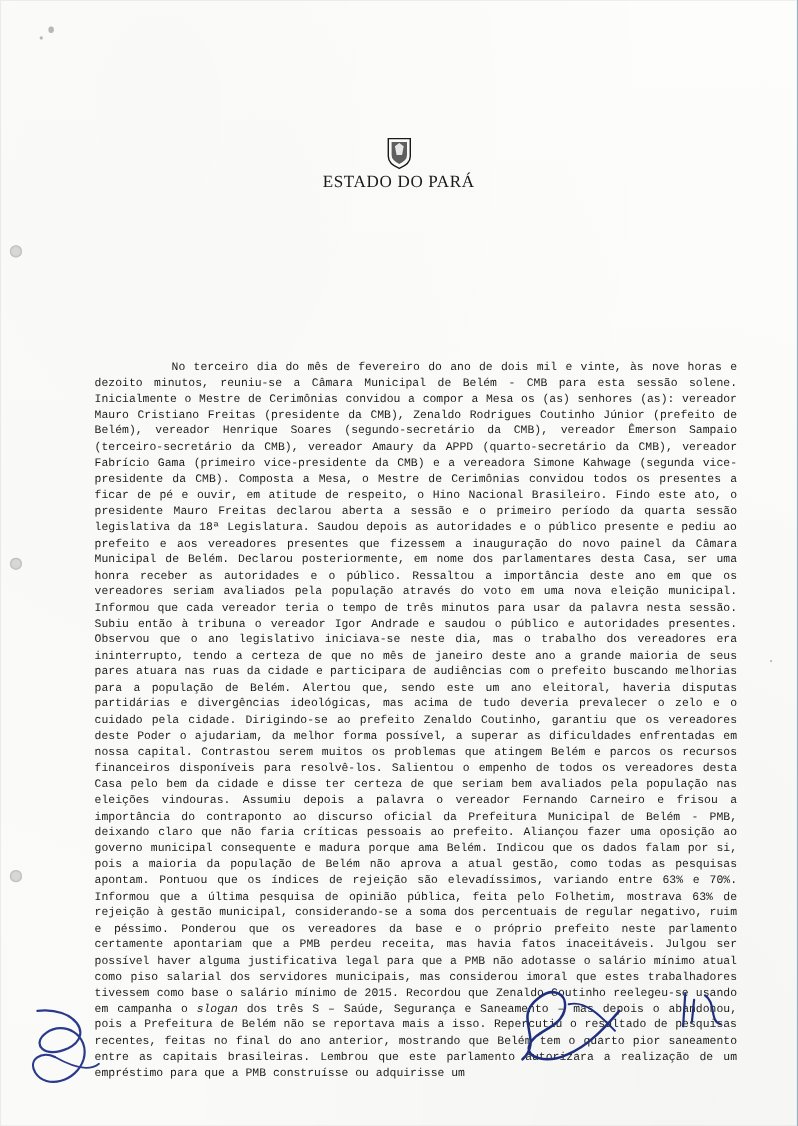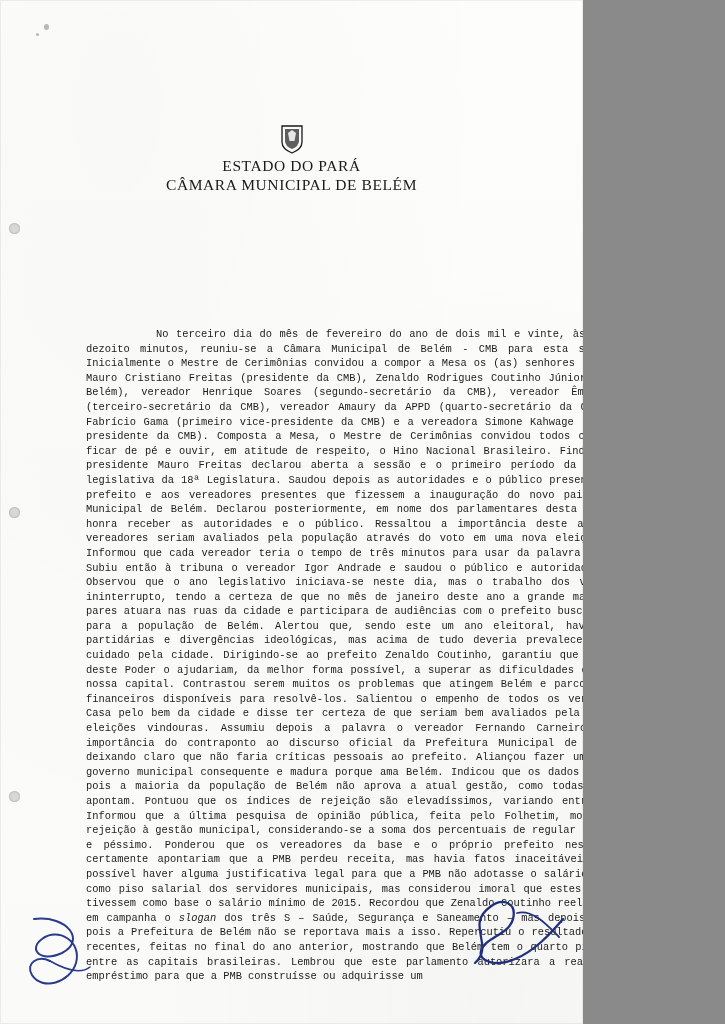--- a/index.html
+++ b/index.html
@@ -2,21 +2,21 @@
 <html><head>
 <meta charset="utf-8">
 <style>
   html, body {
     margin: 0;
     padding: 0;
     background: #8a8a8a;
   }
   .page {
     position: relative;
-    width: 583px;
+    width: 725px;
     height: 1024px;
     background: #7dd3fc;
     overflow: hidden;
     font-family: "Liberation Sans", sans-serif;
     color: #1b1b1b;
   }
   
   .scan-tint {
     position: absolute;
     inset: 0;
@@ -137,21 +137,20 @@
   <div class="speck" style="left:36px; top:33px; width:3px; height:3px;"></div>
   <div class="speck" style="left:700px; top:600px; width:2px; height:2px;"></div>
 
   <div class="header">
     <svg class="crest" viewBox="0 0 26 30">
       <path d="M3 2 h20 v16 q0 7 -10 11 q-10 -4 -10 -11 z" fill="none" stroke="#1a1a1a" stroke-width="1.3"></path>
       <path d="M6 5 h14 v12 q0 5 -7 8 q-7 -3 -7 -8 z" fill="#2b2b2b" opacity="0.75"></path>
       <path d="M9 9 l4 -3 l4 3 l-1.5 8 h-5 z" fill="#ffffff" opacity="0.85"></path>
     </svg>
     <div class="state-name">ESTADO DO PARÁ</div>
-    <div class="org-name">CÂMARA MUNICIPAL DE BELÉM</div>
   </div>
 
 
   <div class="body-text">
     <p>No terceiro dia do mês de fevereiro do ano de dois mil e vinte, às nove horas e dezoito minutos, reuniu-se a Câmara Municipal de Belém - CMB para esta sessão solene. Inicialmente o Mestre de Cerimônias convidou a compor a Mesa os (as) senhores (as): vereador Mauro Cristiano Freitas (presidente da CMB), Zenaldo Rodrigues Coutinho Júnior (prefeito de Belém), vereador Henrique Soares (segundo-secretário da CMB), vereador Êmerson Sampaio (terceiro-secretário da CMB), vereador Amaury da APPD (quarto-secretário da CMB), vereador Fabrício Gama (primeiro vice-presidente da CMB) e a vereadora Simone Kahwage (segunda vice-presidente da CMB). Composta a Mesa, o Mestre de Cerimônias convidou todos os presentes a ficar de pé e ouvir, em atitude de respeito, o Hino Nacional Brasileiro. Findo este ato, o presidente Mauro Freitas declarou aberta a sessão e o primeiro período da quarta sessão legislativa da 18ª Legislatura. Saudou depois as autoridades e o público presente e pediu ao prefeito e aos vereadores presentes que fizessem a inauguração do novo painel da Câmara Municipal de Belém. Declarou posteriormente, em nome dos parlamentares desta Casa, ser uma honra receber as autoridades e o público. Ressaltou a importância deste ano em que os vereadores seriam avaliados pela população através do voto em uma nova eleição municipal. Informou que cada vereador teria o tempo de três minutos para usar da palavra nesta sessão. Subiu então à tribuna o vereador Igor Andrade e saudou o público e autoridades presentes. Observou que o ano legislativo iniciava-se neste dia, mas o trabalho dos vereadores era ininterrupto, tendo a certeza de que no mês de janeiro deste ano a grande maioria de seus pares atuara nas ruas da cidade e participara de audiências com o prefeito buscando melhorias para a população de Belém. Alertou que, sendo este um ano eleitoral, haveria disputas partidárias e divergências ideológicas, mas acima de tudo deveria prevalecer o zelo e o cuidado pela cidade. Dirigindo-se ao prefeito Zenaldo Coutinho, garantiu que os vereadores deste Poder o ajudariam, da melhor forma possível, a superar as dificuldades enfrentadas em nossa capital. Contrastou serem muitos os problemas que atingem Belém e parcos os recursos financeiros disponíveis para resolvê-los. Salientou o empenho de todos os vereadores desta Casa pelo bem da cidade e disse ter certeza de que seriam bem avaliados pela população nas eleições vindouras. Assumiu depois a palavra o vereador Fernando Carneiro e frisou a importância do contraponto ao discurso oficial da Prefeitura Municipal de Belém - PMB, deixando claro que não faria críticas pessoais ao prefeito. Aliançou fazer uma oposição ao governo municipal consequente e madura porque ama Belém. Indicou que os dados falam por si, pois a maioria da população de Belém não aprova a atual gestão, como todas as pesquisas apontam. Pontuou que os índices de rejeição são elevadíssimos, variando entre 63% e 70%. Informou que a última pesquisa de opinião pública, feita pelo Folhetim, mostrava 63% de rejeição à gestão municipal, considerando-se a soma dos percentuais de regular negativo, ruim e péssimo. Ponderou que os vereadores da base e o próprio prefeito neste parlamento certamente apontariam que a PMB perdeu receita, mas havia fatos inaceitáveis. Julgou ser possível haver alguma justificativa legal para que a PMB não adotasse o salário mínimo atual como piso salarial dos servidores municipais, mas considerou imoral que estes trabalhadores tivessem como base o salário mínimo de 2015. Recordou que Zenaldo Coutinho reelegeu-se usando em campanha o <i>slogan</i> dos três S – Saúde, Segurança e Saneamento – mas depois o abandonou, pois a Prefeitura de Belém não se reportava mais a isso. Repercutiu o resultado de pesquisas recentes, feitas no final do ano anterior, mostrando que Belém tem o quarto pior saneamento entre as capitais brasileiras. Lembrou que este parlamento autorizara a realização de um empréstimo para que a PMB construísse ou adquirisse um</p>
   </div>
 
   <svg class="sig-scribble sig-main" width="150" height="90" viewBox="0 0 150 90">
     <path d="M20 78 C 40 60, 10 40, 35 22 C 48 12, 62 18, 58 34 C 54 50, 30 52, 26 66 C 23 77, 42 82, 60 74 C 80 66, 96 48, 108 34" fill="none" stroke="#20307f" stroke-width="2.3" stroke-linecap="round"></path>
     <path d="M62 28 C 78 24, 92 40, 104 52" fill="none" stroke="#20307f" stroke-width="1.8" stroke-linecap="round"></path>

